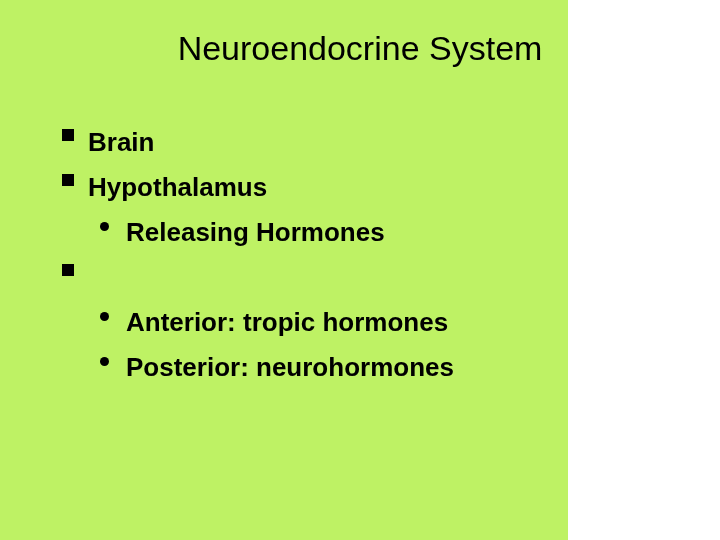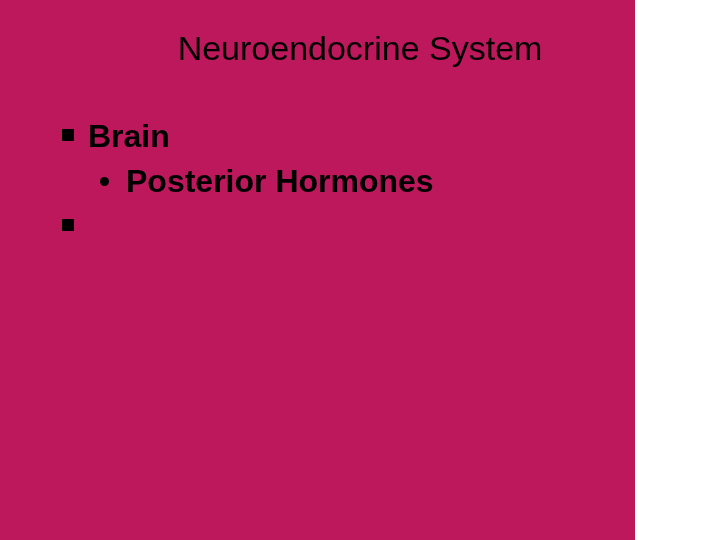--- a/index.html
+++ b/index.html
@@ -2,23 +2,23 @@
 <html><head>
 <meta charset="utf-8">
 <style>
   html, body {
     margin: 0;
     padding: 0;
     background: #ffffff;
   }
   #slide {
     position: relative;
-    width: 635px;
+    width: 568px;
     height: 540px;
-    background: #be185d;
+    background: #bef264;
     overflow: hidden;
     font-family: "Liberation Sans", sans-serif;
     color: #000000;
     -webkit-font-smoothing: none;
   }
 
   
   #slide-title {
     position: absolute;
     left: 0;
@@ -46,22 +46,22 @@
     line-height: 45px;
     white-space: nowrap;
   }
   .bullet-line .marker {
     position: absolute;
     top: 0;
     display: block;
   }
   .bullet-line .label {
     position: absolute;
-    top: 2px;
-    font-size: 32px;
+    top: 8px;
+    font-size: 26px;
     font-weight: 700;
     line-height: 45px;
     color: #000000;
     white-space: nowrap;
   }
 
   
   .level-1 .marker {
     left: 62px;
     width: 12px;
@@ -93,27 +93,39 @@
 
   <div id="slide-title">Neuroendocrine System</div>
 
   <div id="body-list">
 
     <div class="bullet-line level-1">
       <span class="marker"></span>
       <span class="label">Brain</span>
     </div>
 
+    <div class="bullet-line level-1">
+      <span class="marker"></span>
+      <span class="label">Hypothalamus</span>
+    </div>
 
     <div class="bullet-line level-2">
       <span class="marker"></span>
-      <span class="label">Posterior Hormones</span>
+      <span class="label">Releasing Hormones</span>
     </div>
 
     <div class="bullet-line level-1">
       <span class="marker"></span>
     </div>
 
+    <div class="bullet-line level-2">
+      <span class="marker"></span>
+      <span class="label">Anterior: tropic hormones</span>
+    </div>
 
+    <div class="bullet-line level-2">
+      <span class="marker"></span>
+      <span class="label">Posterior: neurohormones</span>
+    </div>
 
 
   </div>
 </div>
 
 </body></html>

